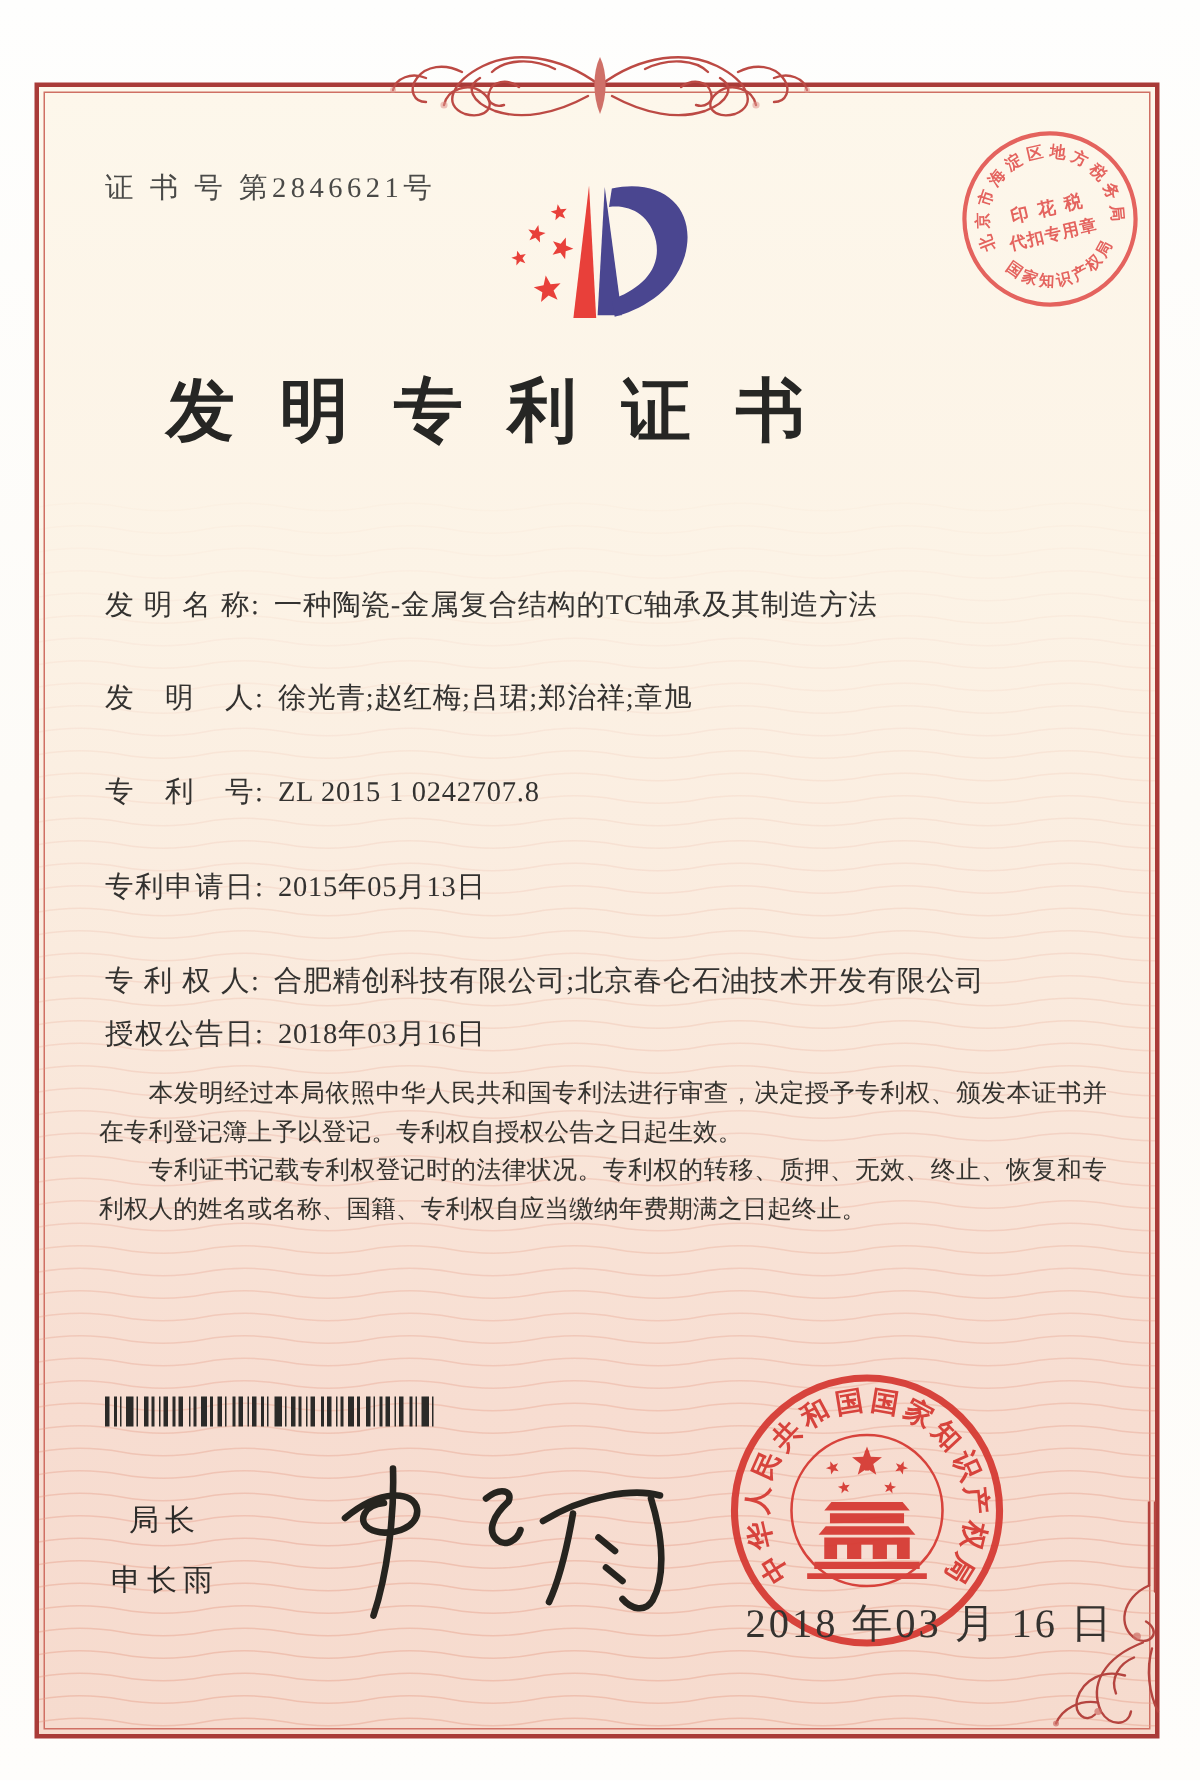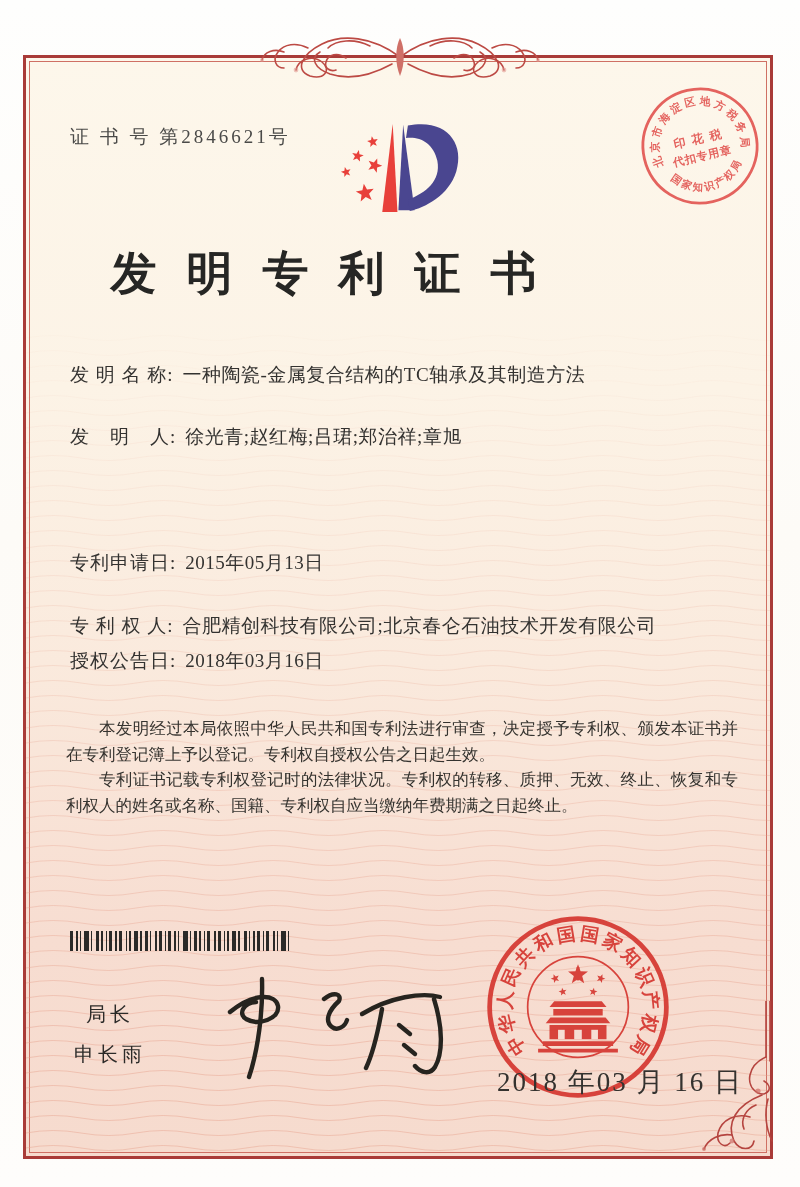--- a/index.html
+++ b/index.html
@@ -18,31 +18,31 @@
     box-sizing:border-box;border:3px solid #a93b38;
     background:linear-gradient(180deg,#fdf7eb 0%,#fcf3e6 30%,#faeadd 55%,#f7ddd1 80%,#f6dbce 100%);
   }
   .page .inner-line{
     position:absolute;inset:3px;border:1px solid #cf7064;pointer-events:none;
   }
   svg{display:block;}
   .abs{position:absolute;}
   
   .cert-no{
-    left:70px;top:124px;font-size:19px;color:#4a4a48;letter-spacing:3px;
+    left:70px;top:112px;font-size:19px;color:#4a4a48;letter-spacing:3px;
   }
   
   .title{
     left:0;top:243px;width:647px;text-align:center;
     font-size:46px;font-weight:600;color:#262624;
     letter-spacing:30px;padding-left:30px;box-sizing:border-box;
   }
   
   .field{
-    left:70px;width:680px;font-size:19px;color:#333230;white-space:nowrap;
+    left:70px;width:680px;font-size:19px;color:#333230;white-space:nowrap;margin-top:28px;
   }
   .field .lab{letter-spacing:1px;}
   .field .val{margin-left:9px;letter-spacing:0.5px;}
   
   .body-text{
     left:66px;top:716px;width:672px;font-size:16.5px;line-height:25.5px;
     color:#35332f;text-align:justify;
   }
   .body-text p{margin:0;text-indent:2em;}
   
@@ -189,20 +189,23 @@
   <div class="abs z3 cert-no">证 书 号 第2846621号</div>
 
   <div class="abs z3 title">发明专利证书</div>
 
   <div class="abs z3 field" style="top:362px;">
     <span class="lab">发 明 名 称:</span><span class="val">一种陶瓷-金属复合结构的TC轴承及其制造方法</span>
   </div>
   <div class="abs z3 field" style="top:424px;">
     <span class="lab">发　明　人:</span><span class="val">徐光青;赵红梅;吕珺;郑治祥;章旭</span>
   </div>
+  <div class="abs z3 field" style="top:487px;">
+    <span class="lab">专　利　号:</span><span class="val">ZL 2015 1 0242707.8</span>
+  </div>
   <div class="abs z3 field" style="top:550px;">
     <span class="lab">专利申请日:</span><span class="val">2015年05月13日</span>
   </div>
   <div class="abs z3 field" style="top:613px;">
     <span class="lab">专 利 权 人:</span><span class="val">合肥精创科技有限公司;北京春仑石油技术开发有限公司</span>
   </div>
   <div class="abs z3 field" style="top:648px;">
     <span class="lab">授权公告日:</span><span class="val">2018年03月16日</span>
   </div>
 

